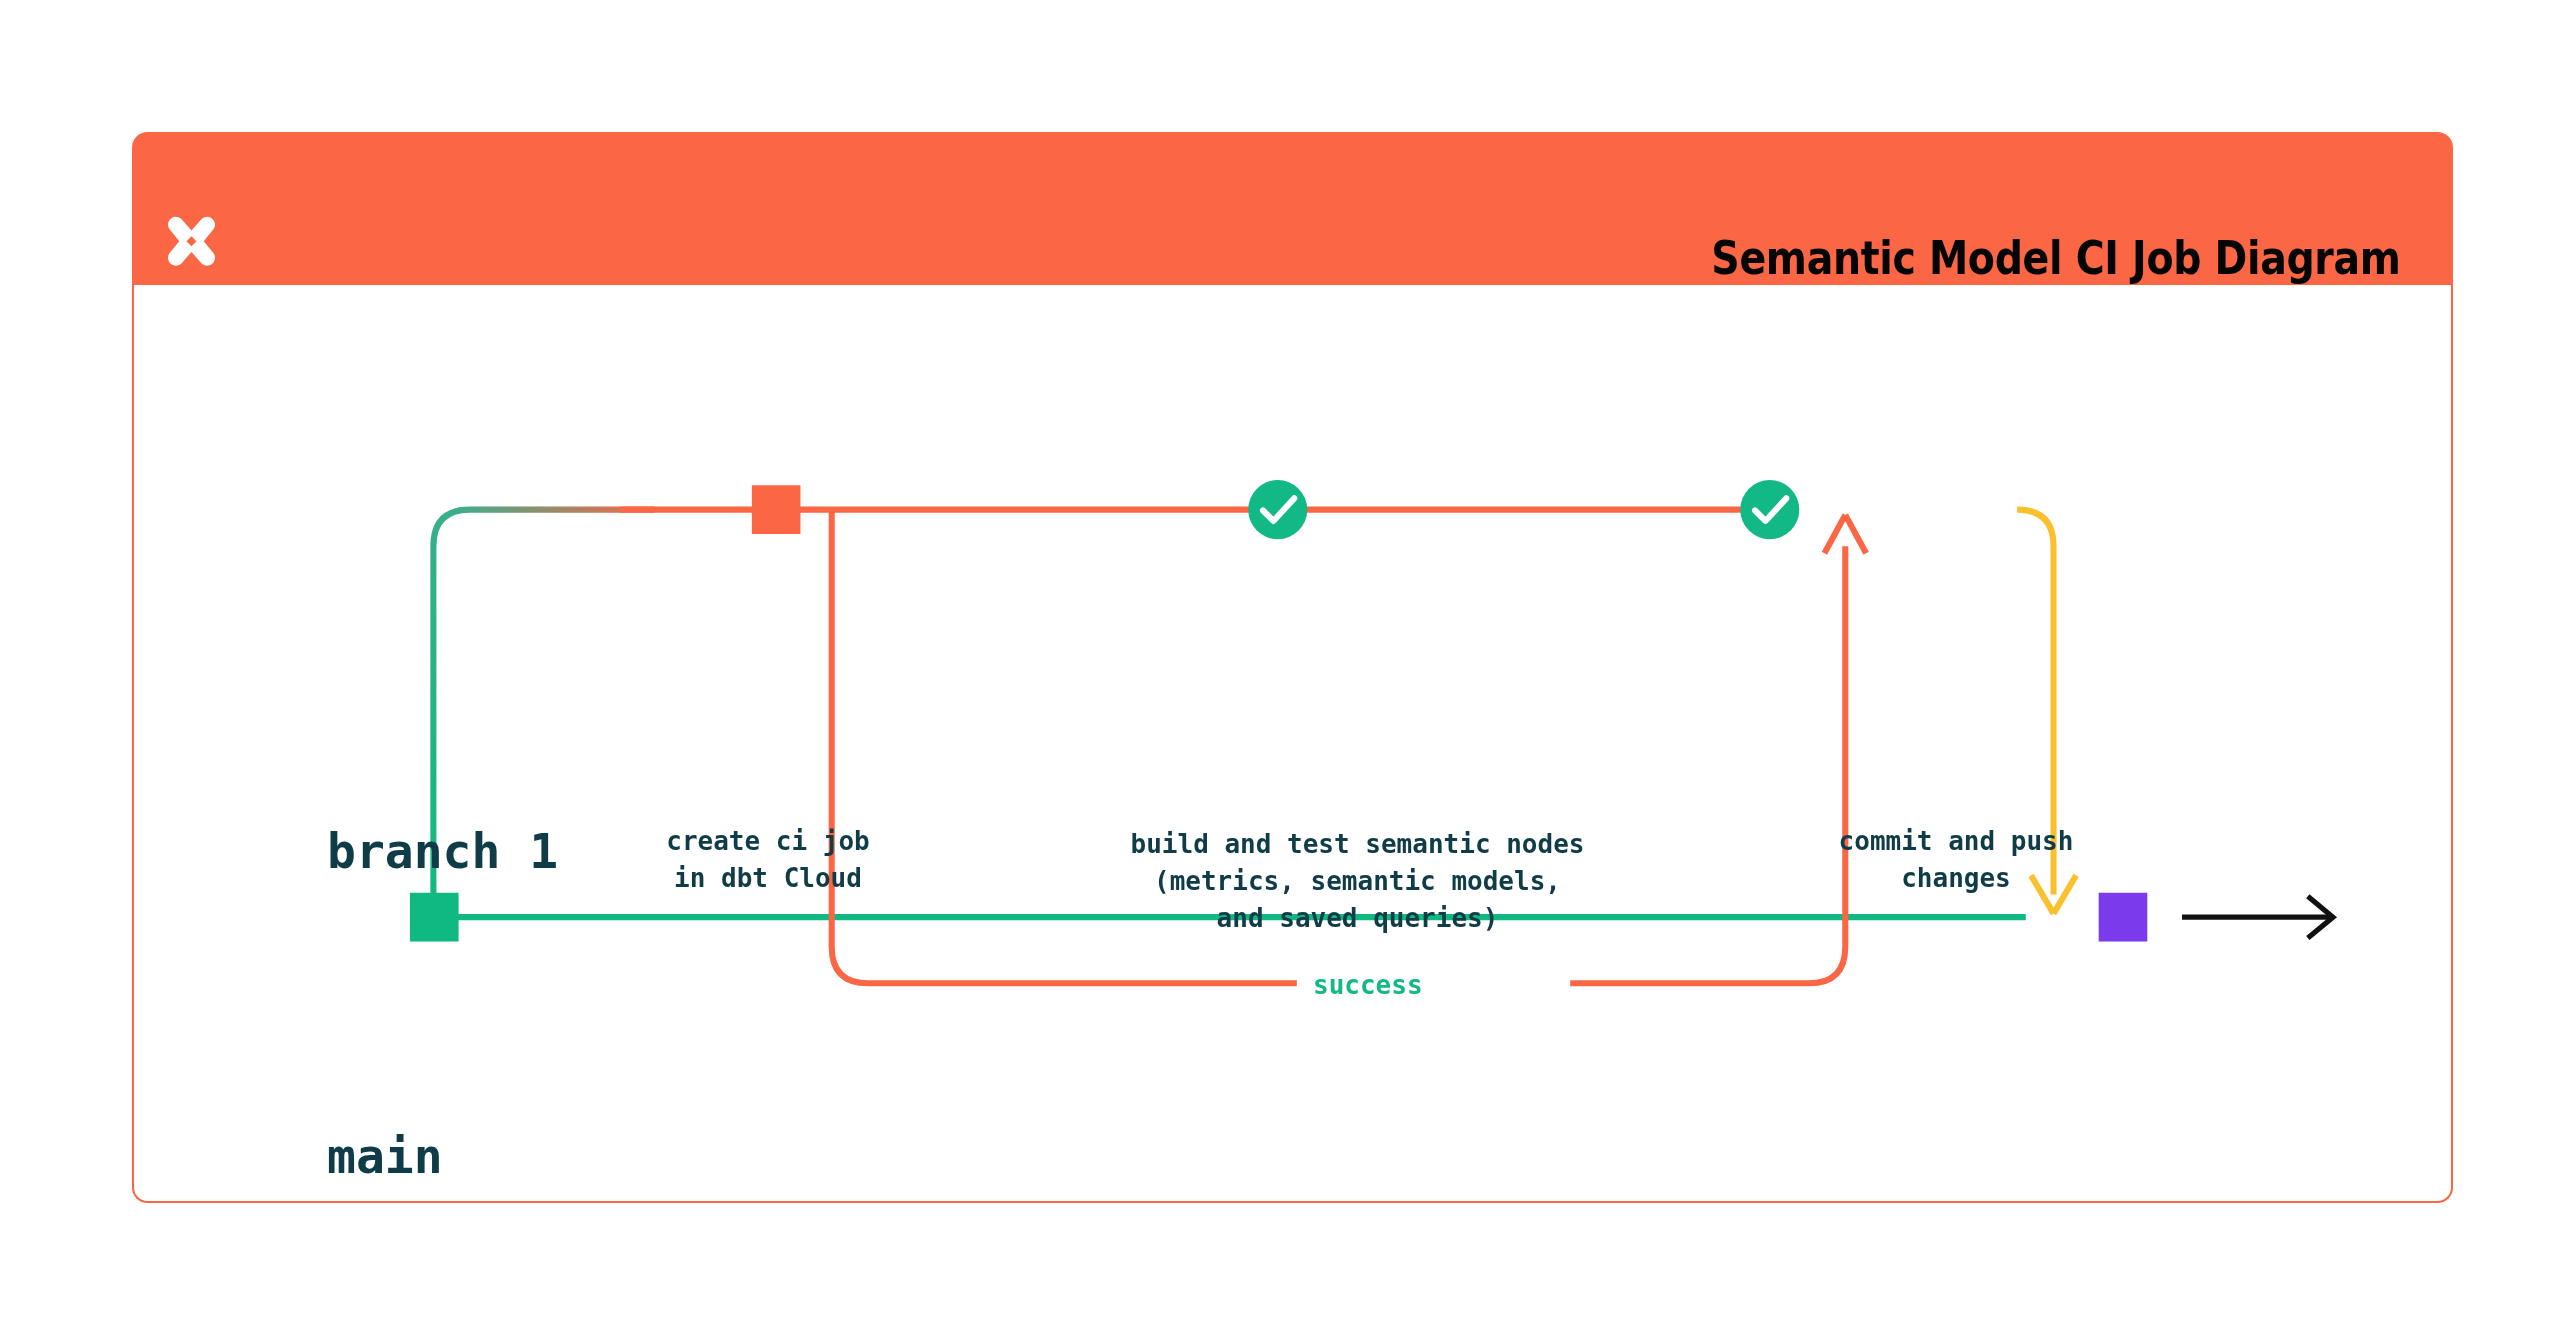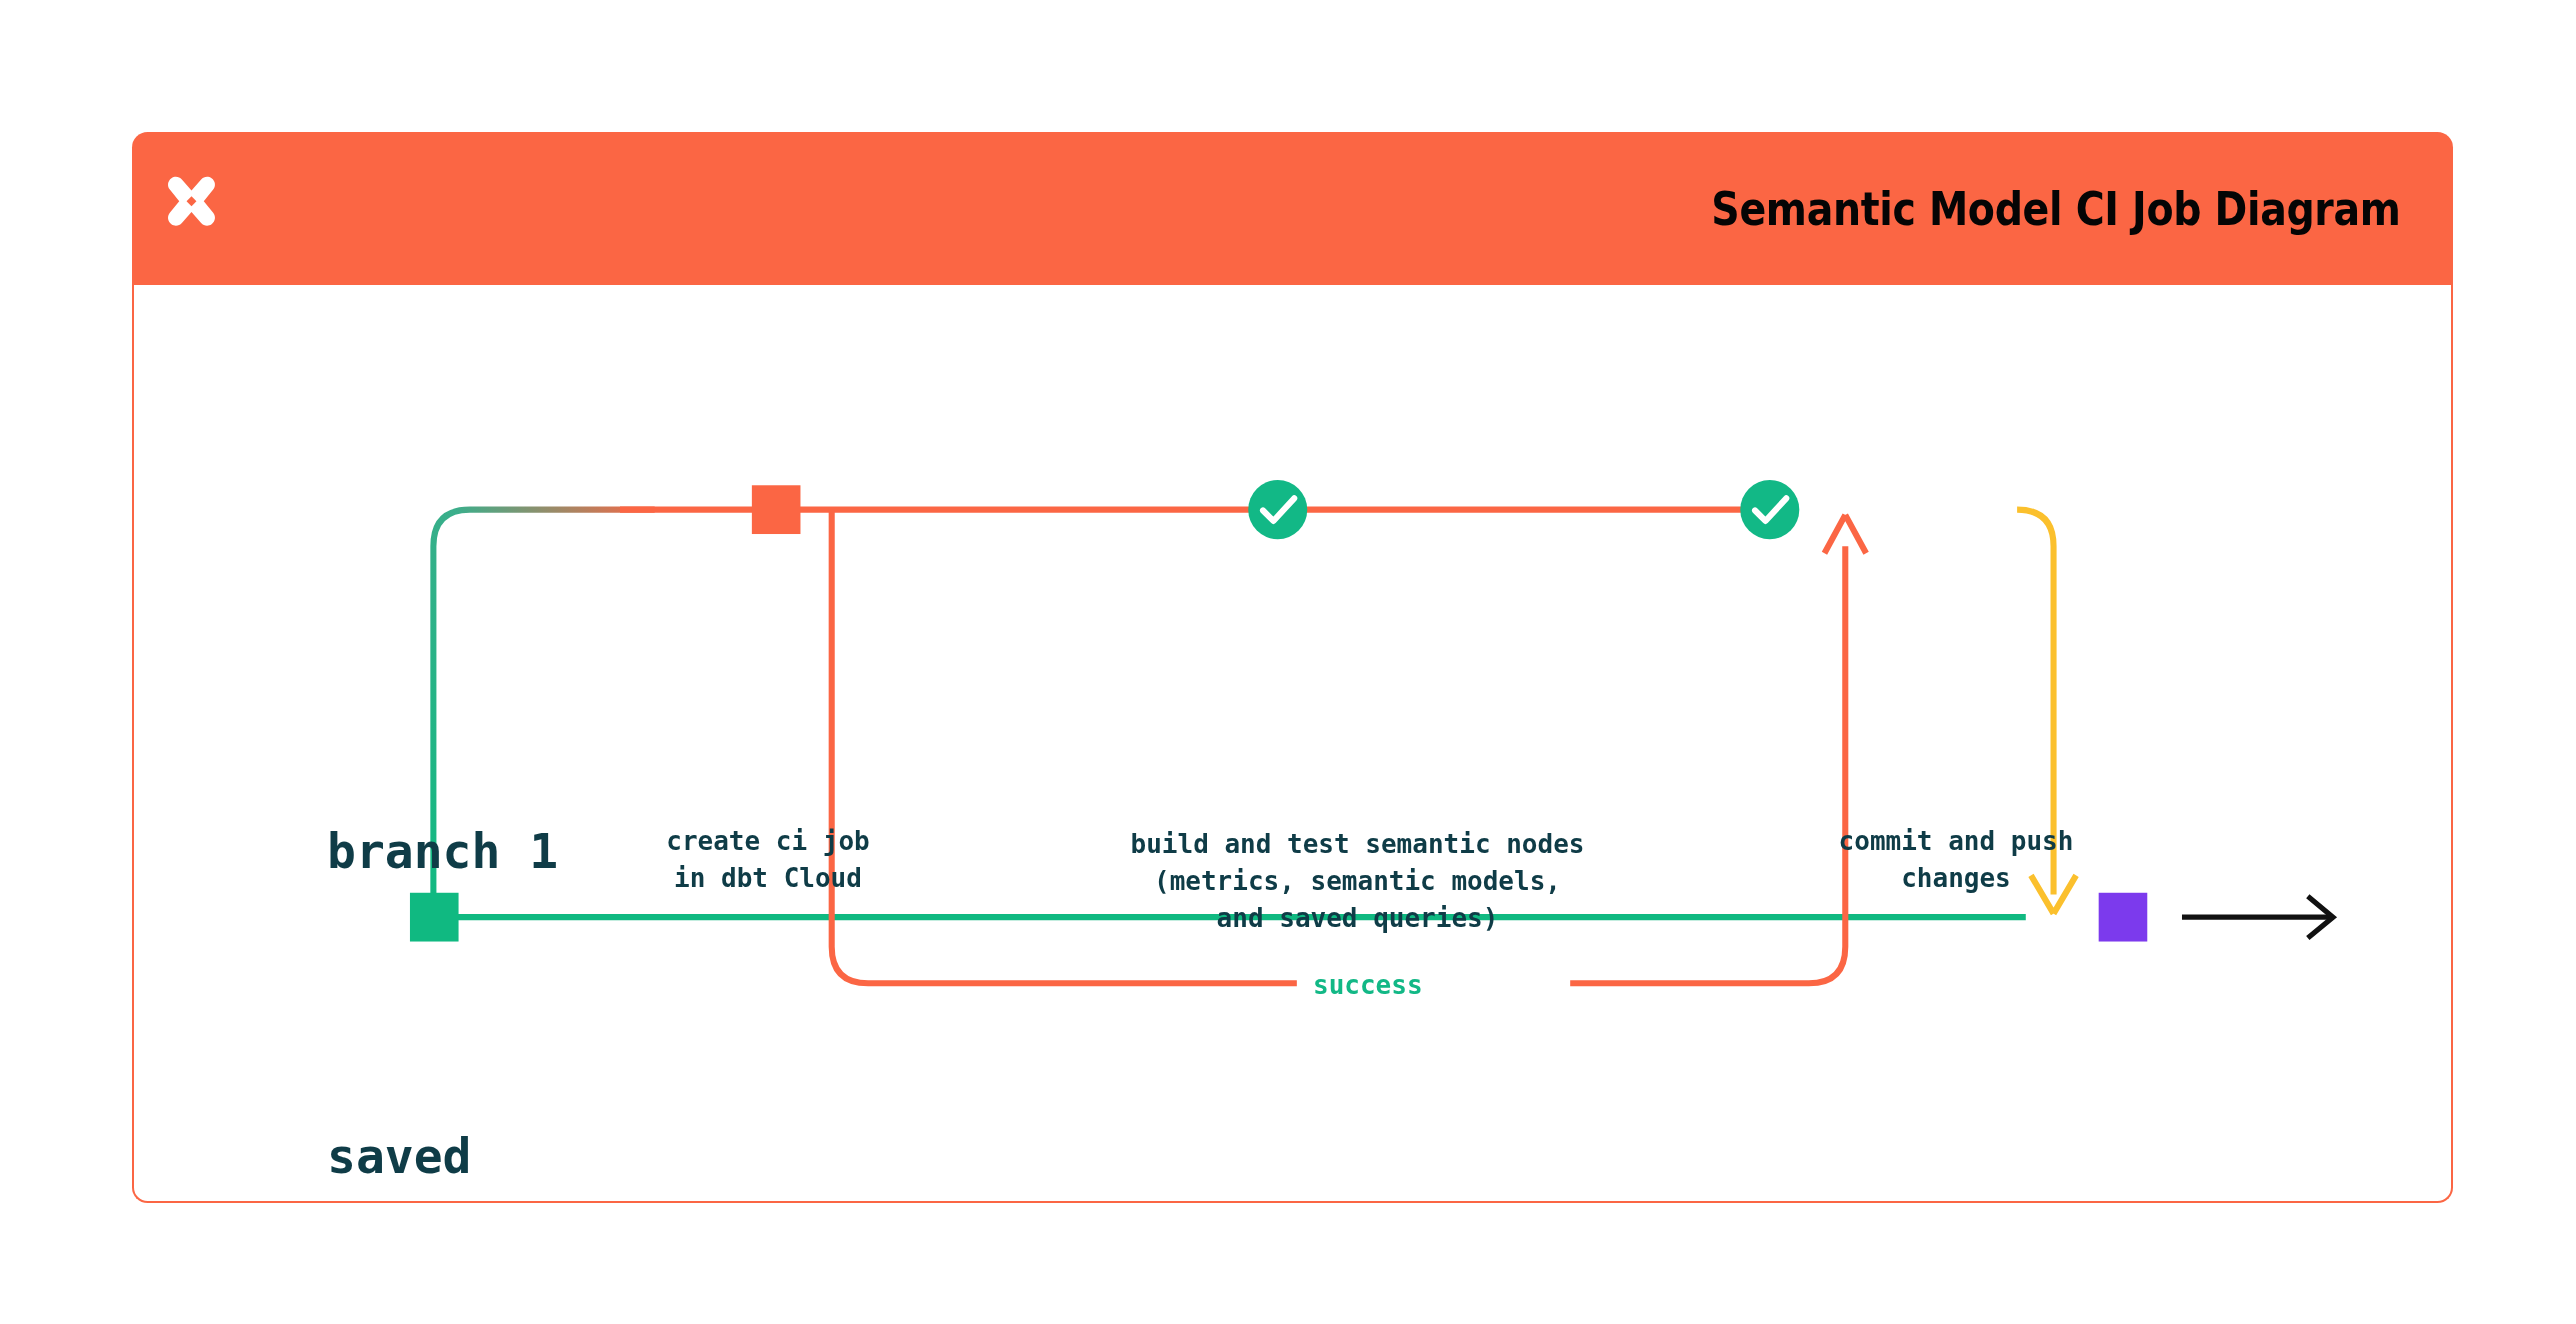--- a/index.html
+++ b/index.html
@@ -33,21 +33,21 @@
   .card-header {
     position: absolute;
     left: 0;
     top: 0;
     width: 100%;
     height: 153px;
     background: #FB6644;
     border-radius: 15.6px 15.6px 0 0;
     box-sizing: border-box;
     display: flex;
-    align-items: center;
+    align-items: flex-end;
     justify-content: space-between;
     padding: 0 52px 0 23px;
   }
 
   .logo {
     width: 73px;
     height: 73px;
     display: block;
     flex: 0 0 auto;
   }
@@ -194,21 +194,21 @@
           <path d="M 1301 259 L 1313 271 L 1337 245" fill="none" stroke="#ffffff" stroke-width="7" stroke-linecap="round" stroke-linejoin="round"></path>
         </g>
 
         <g>
           <circle cx="1885" cy="258" r="34" fill="#12B886"></circle>
           <path d="M 1868 259 L 1880 271 L 1904 245" fill="none" stroke="#ffffff" stroke-width="7" stroke-linecap="round" stroke-linejoin="round"></path>
         </g>
       </svg>
 
       <div class="lane-label branch">branch 1</div>
-      <div class="lane-label main">saved</div>
+      <div class="lane-label main">main</div>
 
       <div class="node-caption cap-create">create ci job
 in dbt Cloud</div>
       <div class="node-caption cap-build">build and test semantic nodes
 (metrics, semantic models,
 and saved queries)</div>
       <div class="node-caption cap-commit">commit and push
 changes</div>
       <div class="node-caption cap-merge">merge to main and
 deploy to production</div>

